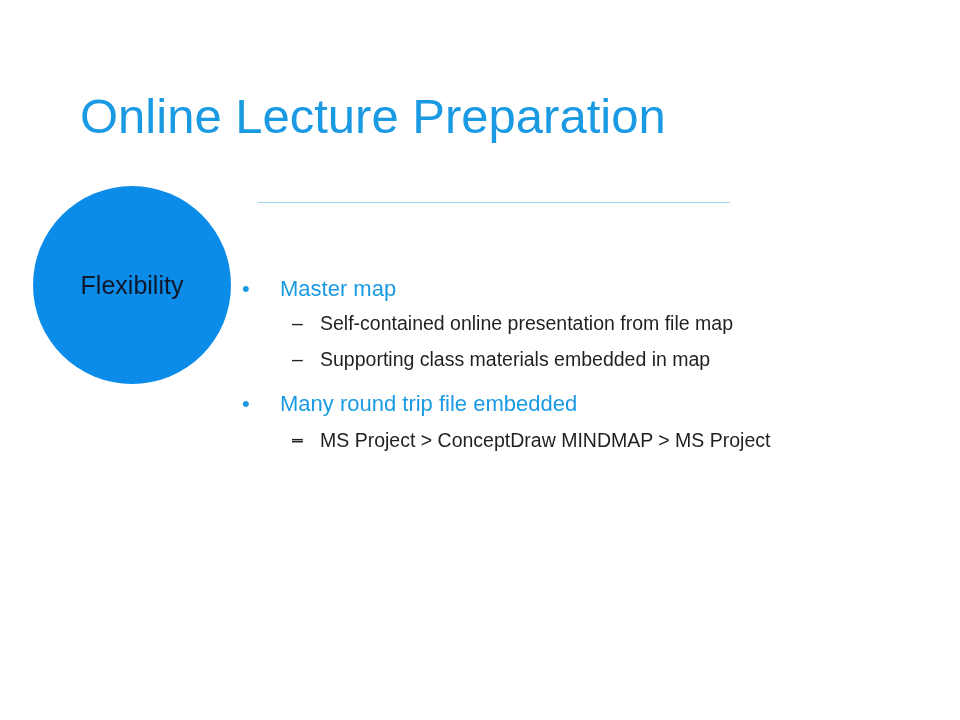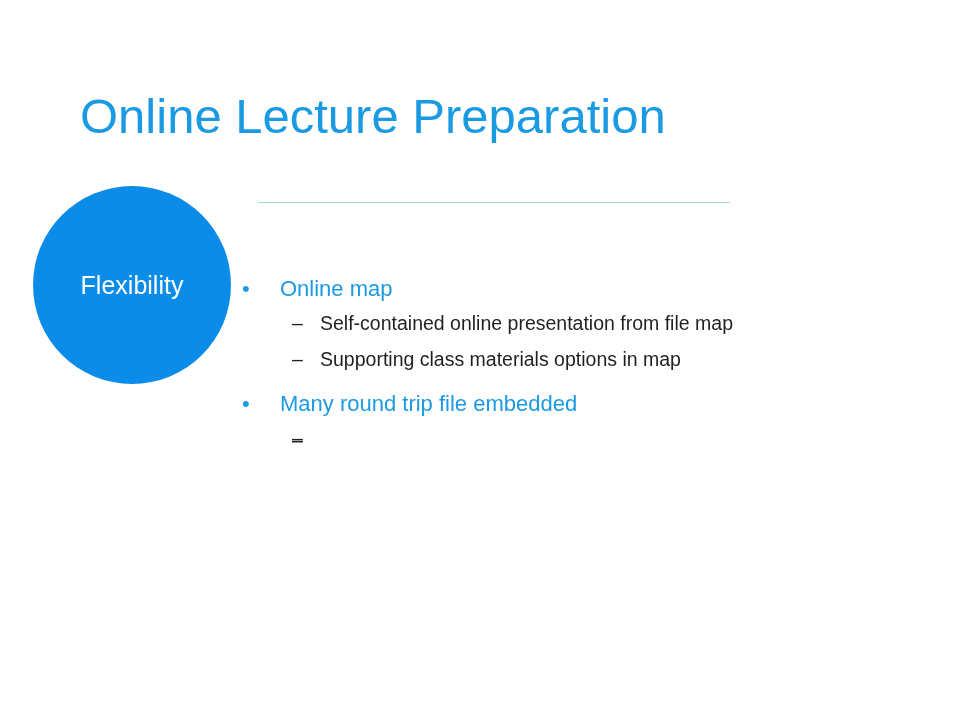--- a/index.html
+++ b/index.html
@@ -49,21 +49,21 @@
   }
   .circle-label {
     position: absolute;
     left: 0;
     top: 0;
     width: 198px;
     height: 198px;
     display: flex;
     align-items: center;
     justify-content: center;
-    color: #ffffff;
+    color: #0f172a;
     font-size: 25px;
     font-weight: normal;
   }
   .body-block {
     position: absolute;
     left: 238px;
     top: 278px;
     width: 700px;
   }
   .lvl1 {
@@ -112,46 +112,47 @@
   <div class="title-rule"></div>
 
   <div class="circle">
     <div class="circle-label">Flexibility</div>
   </div>
 
   <div class="body-block">
 
     <div class="lvl1">
       <span class="bullet">•</span>
-      <span>Online map</span>
+      <span>Master map</span>
     </div>
 
     <div class="lvl2">
       <span class="dash">–</span>
       <span>Self-contained online presentation from file map</span>
     </div>
 
     <div class="lvl2">
       <span class="dash">–</span>
-      <span>Supporting class materials options in map</span>
+      <span>Supporting class materials embedded in map</span>
     </div>
 
     <div class="group-gap"></div>
 
     <div class="lvl1">
       <span class="bullet">•</span>
       <span>Many round trip file embedded</span>
     </div>
 
     <div class="lvl2">
       <span class="dash">–</span>
     </div>
 
     <div class="lvl2">
       <span class="dash">–</span>
     </div>
 
     <div class="lvl2">
       <span class="dash">–</span>
+      <span>MS Project &gt; ConceptDraw MINDMAP &gt; MS Project</span>
     </div>
 
   </div>
 </div>
 
 </body></html>

